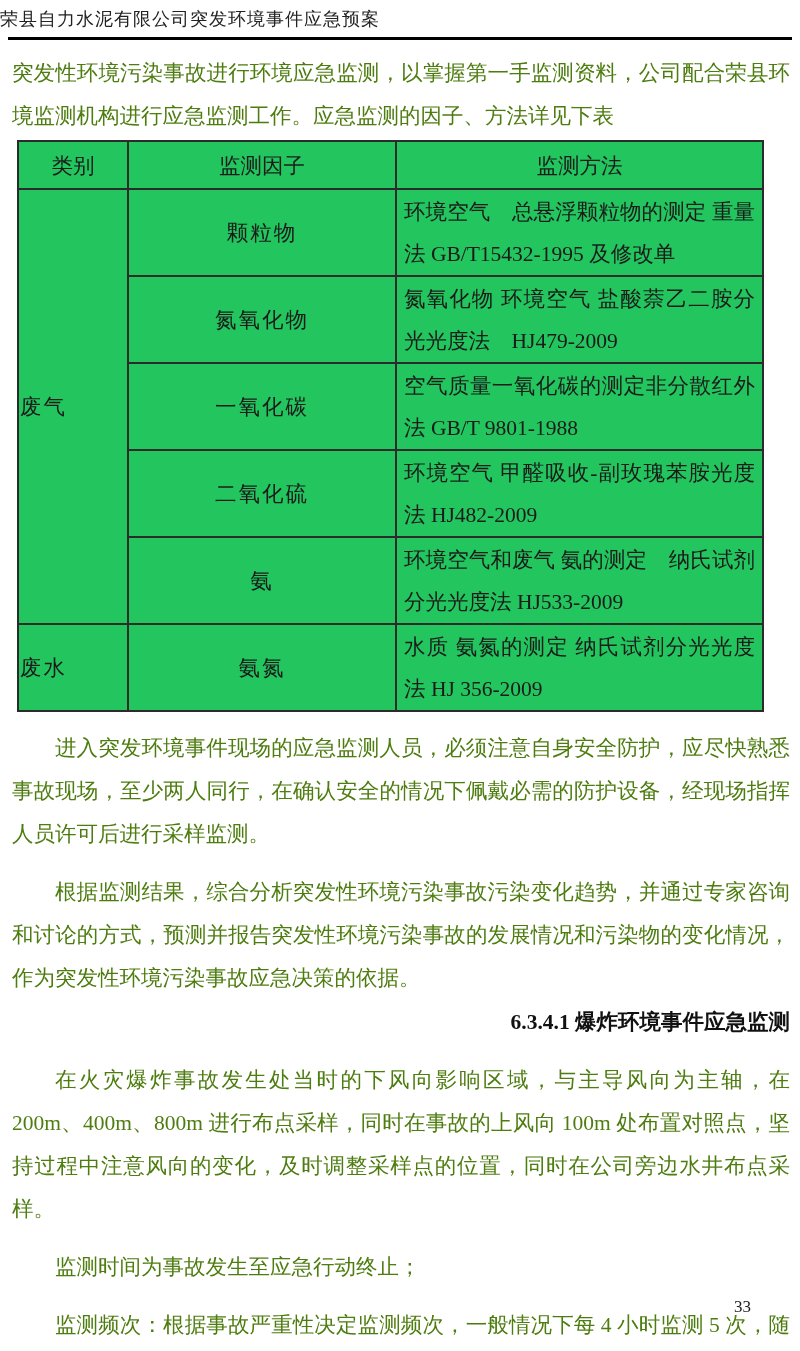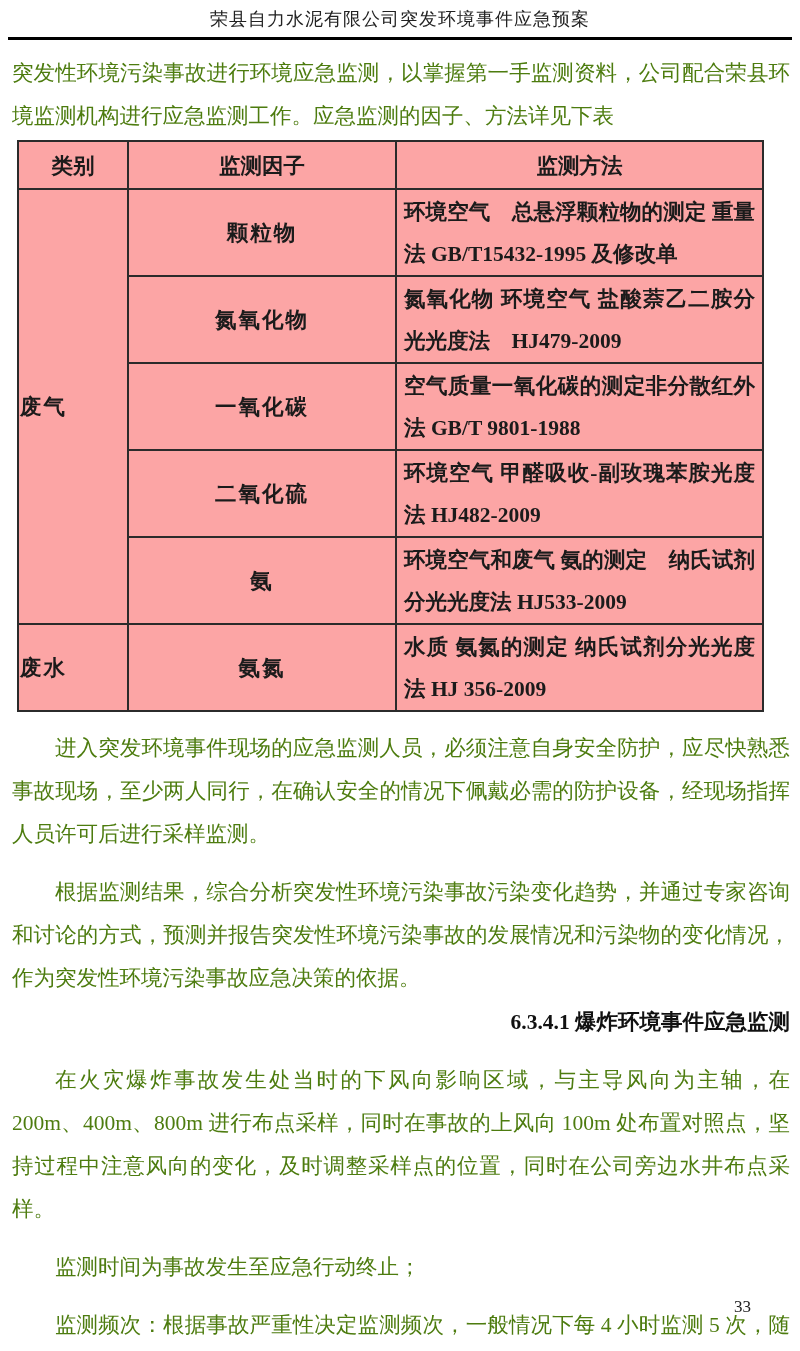--- a/index.html
+++ b/index.html
@@ -9,21 +9,21 @@
     font-family: "Liberation Serif", "DejaVu Serif", serif;
     color: #1a1a1a;
     position: relative;
     overflow: hidden;
   }
   .page { position: relative; width: 800px; height: 1351px; }
 
   
   .doc-header { padding-top: 7px; }
   .doc-header-title {
-    text-align: center;
+    text-align: left;
     font-size: 18px;
     letter-spacing: 1px;
     color: #222;
   }
   .header-rule {
     border: 0;
     border-top: 3px solid #000;
     margin: 6px 8px 0 8px;
   }
 
@@ -53,22 +53,22 @@
   table.monitor {
     border-collapse: collapse;
     table-layout: fixed;
     width: 745px;
     margin: 2px 0 0 5px;
     font-size: 21.5px;
     color: #1b1b1b;
   }
   table.monitor th, table.monitor td {
     border: 2px solid #2b2b2b;
-    font-weight: bold;
-    background: #fca5a5;
+    font-weight: normal;
+    background: #22c55e;
   }
   table.monitor th { height: 44px; text-align: center; }
   table.monitor td { height: 83px; }
   td.cell-category { text-align: left; letter-spacing: 2px; }
   td.cell-factor   { text-align: center; letter-spacing: 2px; }
   td.cell-method   {
     text-align: justify;
     padding: 0 7px;
     line-height: 42px;
   }

